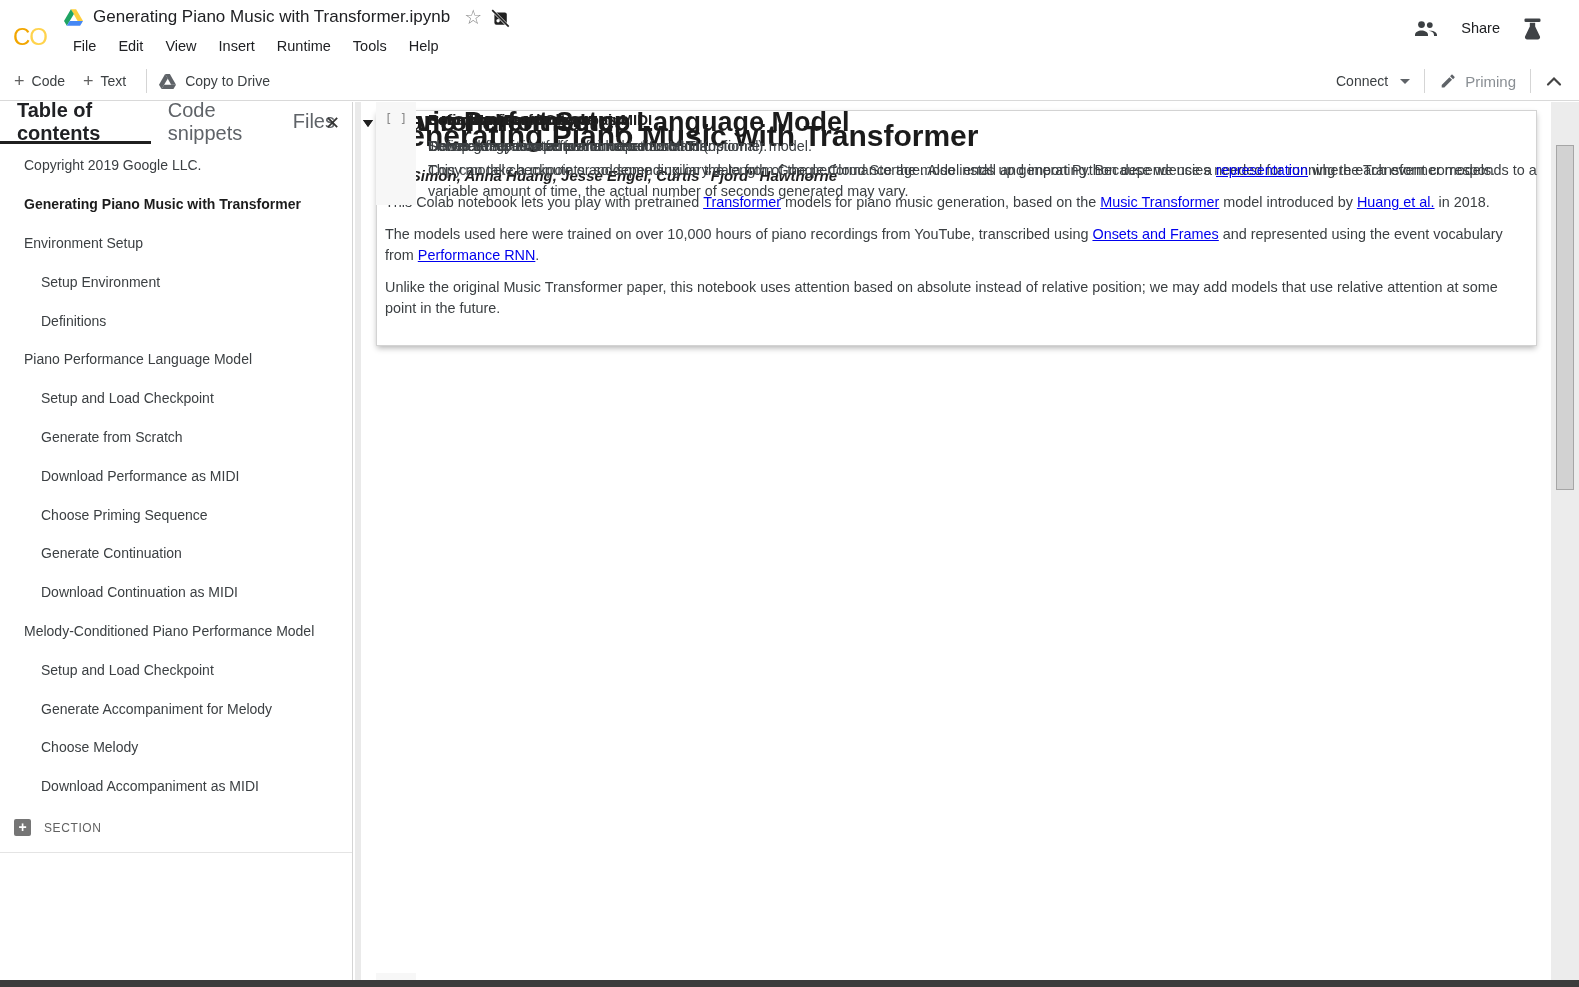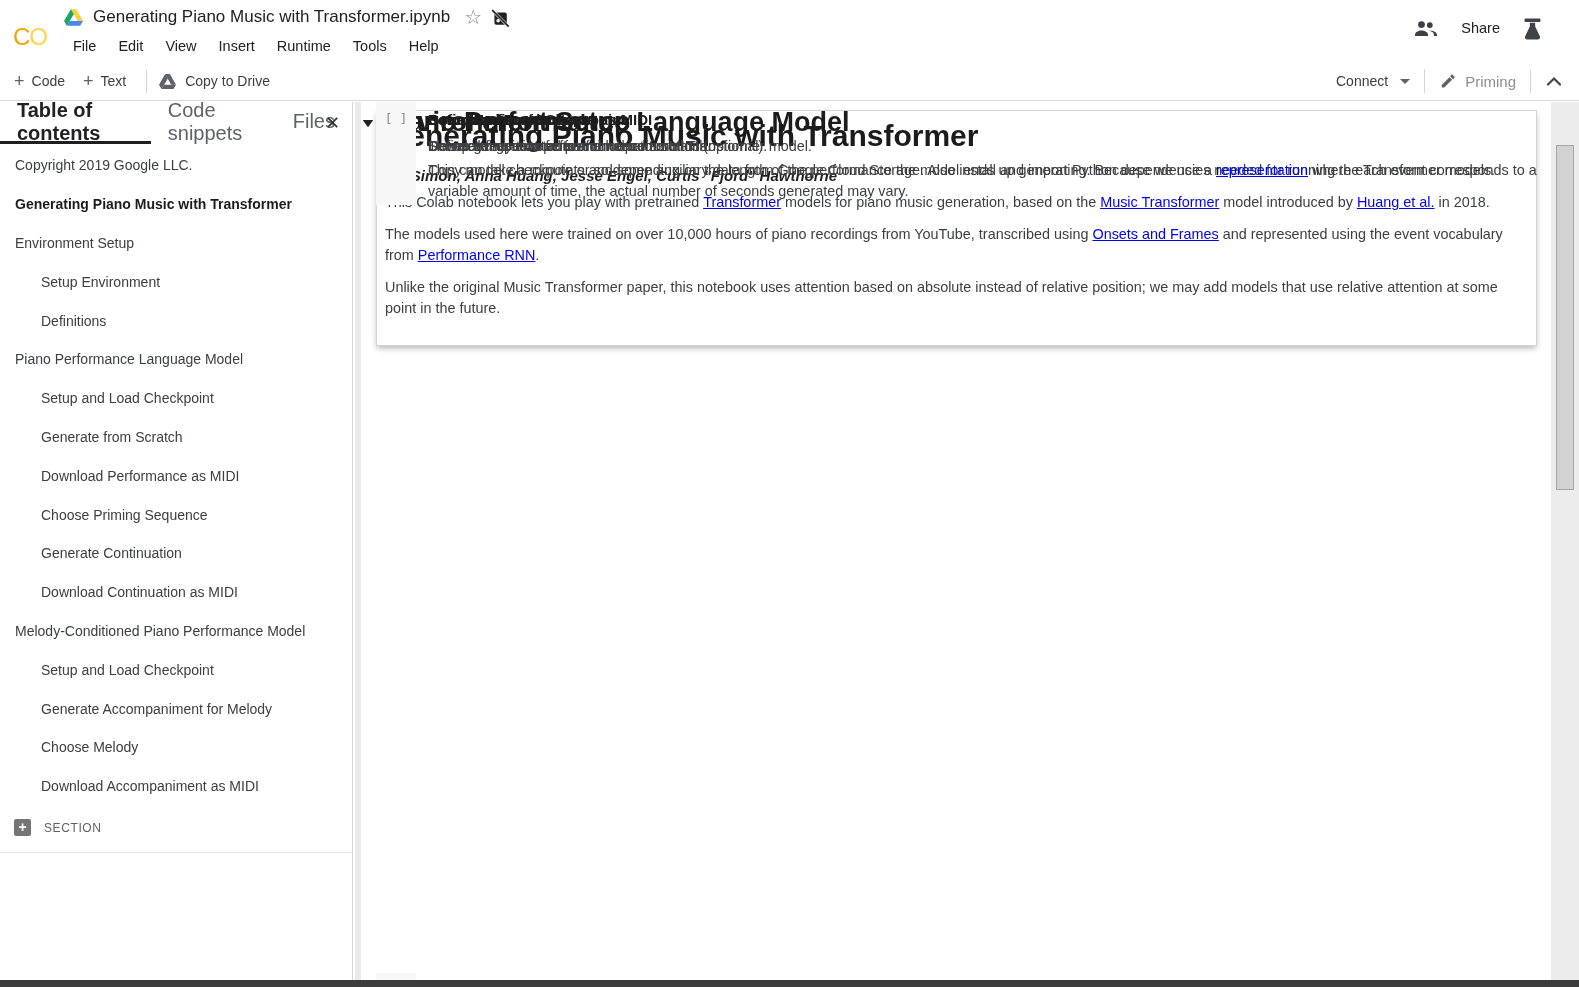--- a/index.html
+++ b/index.html
@@ -41,21 +41,21 @@
   .editing svg{margin-right:8px}
   .chev{cursor:pointer;display:flex;align-items:center}
   .tb-right .vdiv{margin:0 14px}
   
   .sidebar{position:absolute;left:0;top:102px;width:353px;bottom:7px;background:#fff;border-right:1px solid #d4d4d4}
   .tabbar{height:42px;display:flex;align-items:stretch;position:relative}
   .tab{padding:12px 17px;display:flex;align-items:center;font-size:20px;color:#5f6368;cursor:pointer;border-bottom:3px solid transparent}
   .tab.active{color:#202124;font-weight:700;border-bottom-color:#1f1f1f}
   .tab-close{position:absolute;right:8px;top:9px;font-size:18px;color:#333;cursor:pointer;padding:1px 4px}
   .toc{list-style:none;margin:2px 0 0;padding:0}
-  .toc li{height:38.8px;display:flex;align-items:center;padding-left:15px;font-size:14px;color:#3c4043;cursor:pointer;white-space:nowrap}
+  .toc li{height:38.8px;display:flex;align-items:center;padding-left:24px;font-size:14px;color:#3c4043;cursor:pointer;white-space:nowrap}
   .toc li.lvl1{padding-left:41px}
   .toc li.bold{font-weight:700;color:#1c1c1c}
   .section-row{display:flex;align-items:center;gap:13px;height:28px;padding-left:14px;margin-top:8px;cursor:pointer}
   .plus-box{width:17px;height:17px;background:#757575;border-radius:2px;color:#fff;font-size:14px;
     line-height:16px;text-align:center;font-weight:700}
   .section-label{font-size:12px;color:#616161;letter-spacing:.6px}
   .side-div{border-top:1px solid #e4e4e4;margin-top:10px}
   
   .main{position:absolute;left:354px;top:102px;width:1198px;bottom:7px;background:#fff;overflow:hidden}
   .left-strip{position:absolute;left:1px;top:0;bottom:0;width:6px;background:#eaeaea}

